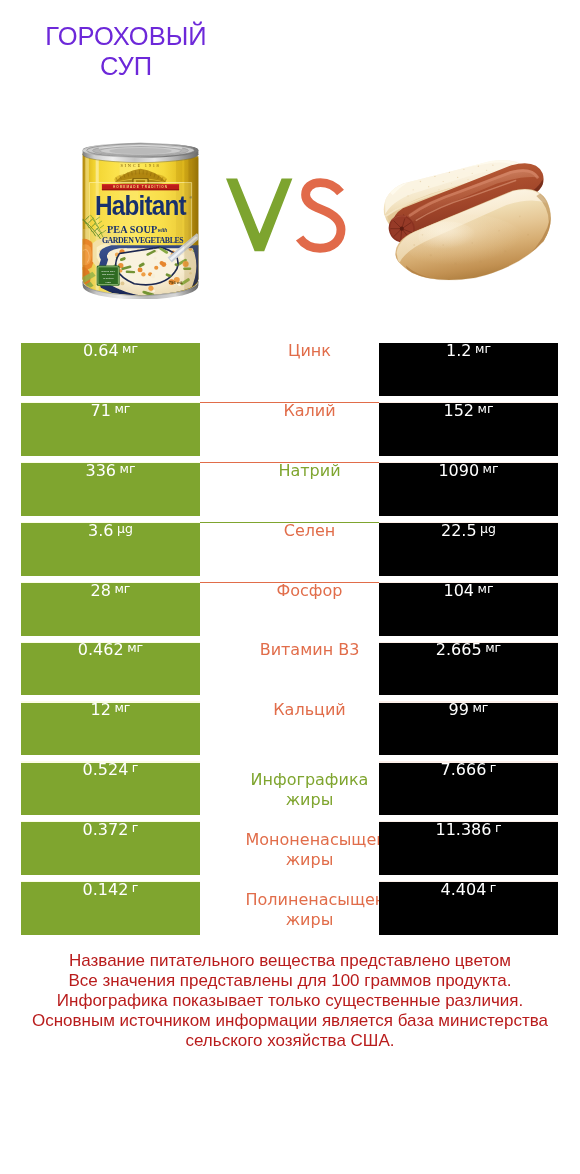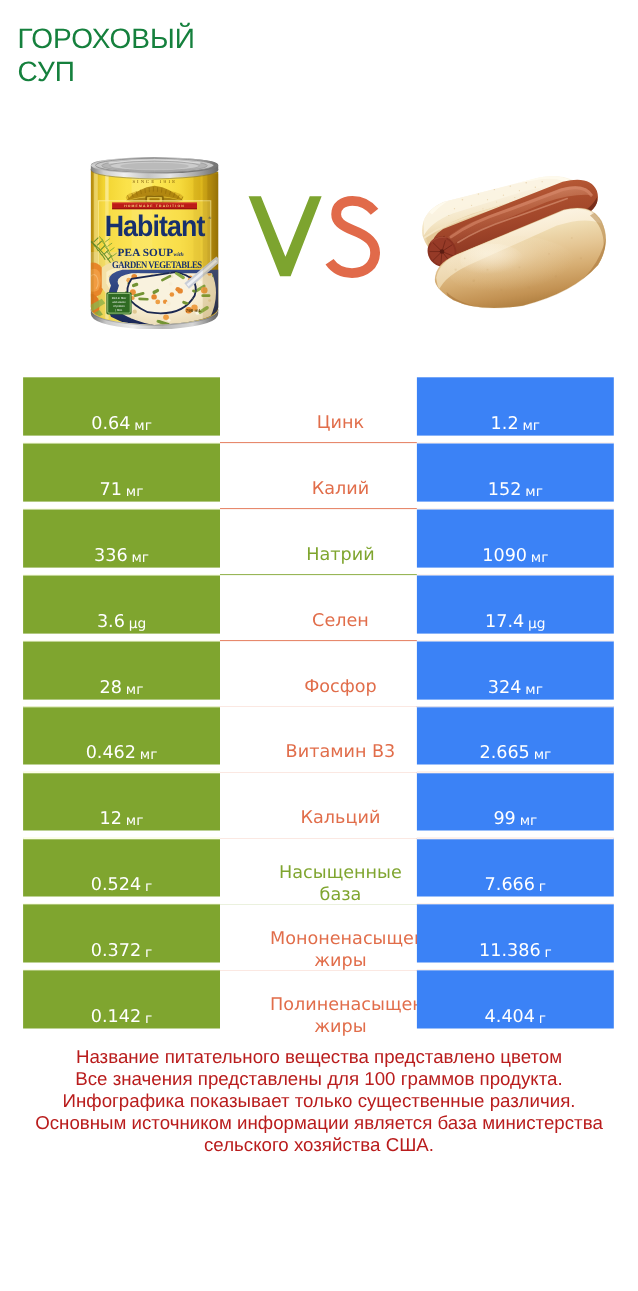--- a/index.html
+++ b/index.html
@@ -8,23 +8,23 @@
     width:580px; height:1174px; background:#ffffff;
     font-family:"Liberation Sans", sans-serif;
     -webkit-font-smoothing:antialiased;
     overflow:hidden; position:relative;
   }
   .page { position:relative; width:580px; height:1174px; }
 
   
   .titles { position:absolute; left:0; top:0; width:580px; height:110px; }
   .title {
-    position:absolute; 
+    position:absolute; text-align:center;
     font-family:"Liberation Sans", sans-serif;
-    font-size:25.5px; line-height:30px; color:#15803d;
+    font-size:25.5px; line-height:30px; color:#6d28d9;
     font-weight:400;
   }
   #title-left  { left:16px;  top:21px; width:220px; }
   #title-right { left:343px; top:51px; width:220px; }
 
   
   .hero { position:absolute; left:0; top:0; width:580px; height:330px;padding-left:48px; }
   .hero-img { position:absolute; }
   .hero-left  { left:80px;  top:142px; width:121px; height:157px; }
   .hero-right { left:379px; top:159px; width:176px; height:125px; }
@@ -32,30 +32,30 @@
   .vs-svg { display:block; }
   .vs-a11y { font-size:0.01px; }
 
   
   .table { position:absolute; left:21px; top:343px; width:537px; }
   .row { position:relative; height:59.9px; display:flex; }
   .sep-l { position:absolute; left:0; top:59.0px; width:179px; height:1.2px; background:#fbfde8; z-index:2; }
   .sep-r { position:absolute; left:358px; top:59.0px; width:179px; height:1.2px; background:#fdf0ea; z-index:2; }
   .cell {
     width:179px; height:53px; box-sizing:border-box;
-    display:flex; align-items:flex-end; justify-content:center;
+    display:flex; align-items:flex-start; justify-content:center;
     text-align:center; font-family:"DejaVu Sans", sans-serif;
     font-size:16px; font-weight:400;
   }
   .cell .num { font-size:16px; position:relative; top:-2px; }
   .cell .unit { font-size:12.5px; margin-left:3.5px; position:relative; top:-2px; }
   .lbl-inner { display:block; width:128px; line-height:20px; position:relative; top:-2px;margin-left:40px; }
   .lbl-2 .lbl-inner { top:8px; }
   .cell-left  { background:#7fa52f; color:#ffffff; }
-  .cell-right { background:#3b82f6; color:#ffffff; }
+  .cell-right { background:#000000; color:#ffffff; }
   .cell-mid   { background:#ffffff; position:relative; z-index:0;
                 overflow:visible; }
   .cell-left, .cell-right { position:relative; z-index:1; }
   .lbl-green  { color:#7fa52f; }
   .lbl-orange { color:#e16d4a; }
   .sep-mid { position:absolute; left:179px; top:59.4px; width:179px; height:1px; }
 
   
   .note {
     position:absolute; left:20px; top:951px; width:540px;
@@ -574,37 +574,37 @@
       </div>
       <div class="row">
         <div class="cell cell-left">
           <span class="num">3.6</span>
           <span class="unit">µg</span>
         </div>
         <div class="cell cell-mid lbl-orange">
           <span class="lbl-inner">Селен</span>
         </div>
         <div class="cell cell-right">
-          <span class="num">17.4</span>
+          <span class="num">22.5</span>
           <span class="unit">µg</span>
         </div>
         <div class="sep-mid" style="background: rgb(225, 109, 74);"></div>
         <div class="sep-l"></div>
         <div class="sep-r"></div>
       </div>
       <div class="row">
         <div class="cell cell-left">
           <span class="num">28</span>
           <span class="unit">мг</span>
         </div>
         <div class="cell cell-mid lbl-orange">
           <span class="lbl-inner">Фосфор</span>
         </div>
         <div class="cell cell-right">
-          <span class="num">324</span>
+          <span class="num">104</span>
           <span class="unit">мг</span>
         </div>
         <div class="sep-mid" style="background: rgb(225, 109, 74);"></div>
         <div class="sep-l"></div>
         <div class="sep-r"></div>
       </div>
       <div class="row">
         <div class="cell cell-left">
           <span class="num">0.462</span>
           <span class="unit">мг</span>
@@ -635,21 +635,21 @@
         <div class="sep-mid" style="background: rgb(225, 109, 74);"></div>
         <div class="sep-l"></div>
         <div class="sep-r"></div>
       </div>
       <div class="row">
         <div class="cell cell-left">
           <span class="num">0.524</span>
           <span class="unit">г</span>
         </div>
         <div class="cell cell-mid lbl-green lbl-2">
-          <span class="lbl-inner">Насыщенные база</span>
+          <span class="lbl-inner">Инфографика жиры</span>
         </div>
         <div class="cell cell-right">
           <span class="num">7.666</span>
           <span class="unit">г</span>
         </div>
         <div class="sep-mid" style="background: rgb(127, 165, 47);"></div>
         <div class="sep-l"></div>
         <div class="sep-r"></div>
       </div>
       <div class="row">

